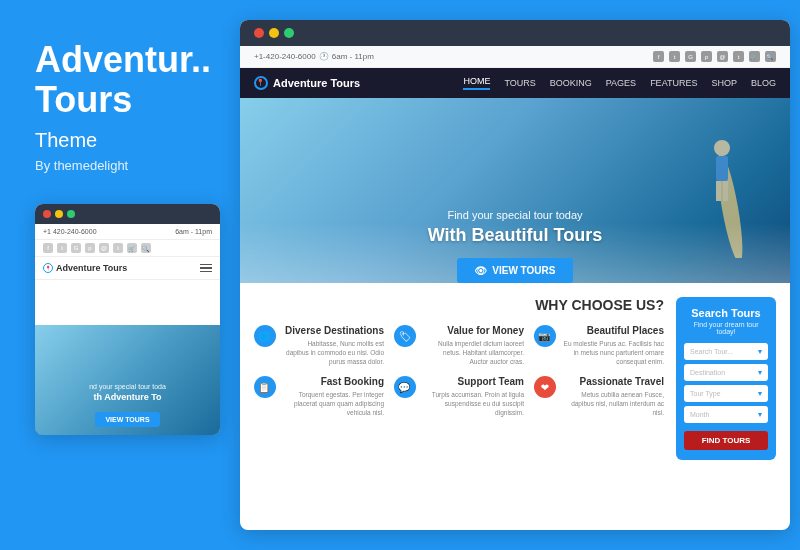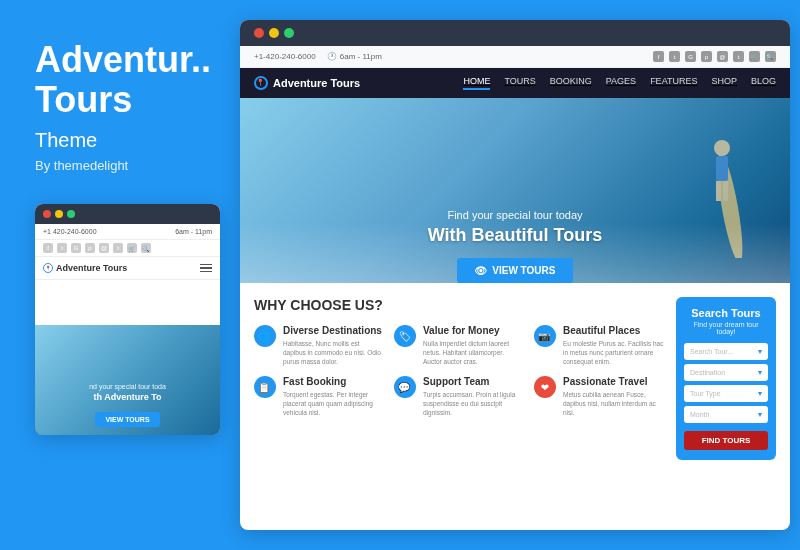--- a/index.html
+++ b/index.html
@@ -197,21 +197,21 @@
       display: flex;
       align-items: center;
       justify-content: space-between;
       border-bottom: 1px solid #eee;
       font-size: 8px;
       color: #666;
     }
     .desktop-info-left {
       display: flex;
       align-items: flex-end;
-      gap: 12px;
+      gap: 4px;
     }
     .desktop-social-icons {
       display: flex;
       gap: 5px;
     }
     .desktop-social-icon {
       width: 11px; height: 11px;
       border-radius: 2px;
       background: #999;
       font-size: 6px;
@@ -239,21 +239,21 @@
       width: 14px; height: 14px;
       border: 2px solid #2196F3;
       border-radius: 50%;
       display: flex;
       align-items: center;
       justify-content: center;
     }
     .desktop-nav-links {
       display: flex;
       gap: 14px;
-      text-decoration: underline;
+      align-items: center;
     }
     .desktop-nav-link {
       font-size: 9px;
       color: rgba(255,255,255,0.8);
       text-decoration: none;
       cursor: pointer;
     }
     .desktop-nav-link.active {
       color: #fff;
       border-bottom: 2px solid #2196F3;
@@ -316,20 +316,21 @@
     }
 
     
     .desktop-content {
       padding: 14px;
       display: flex;
       gap: 12px;
     }
     .desktop-main {
       flex: 1;
+      text-align: right;
     }
     .why-choose-title {
       font-size: 14px;
       font-weight: bold;
       color: #333;
       margin-bottom: 12px;
     }
     .features-grid {
       display: grid;
       grid-template-columns: 1fr 1fr 1fr;

